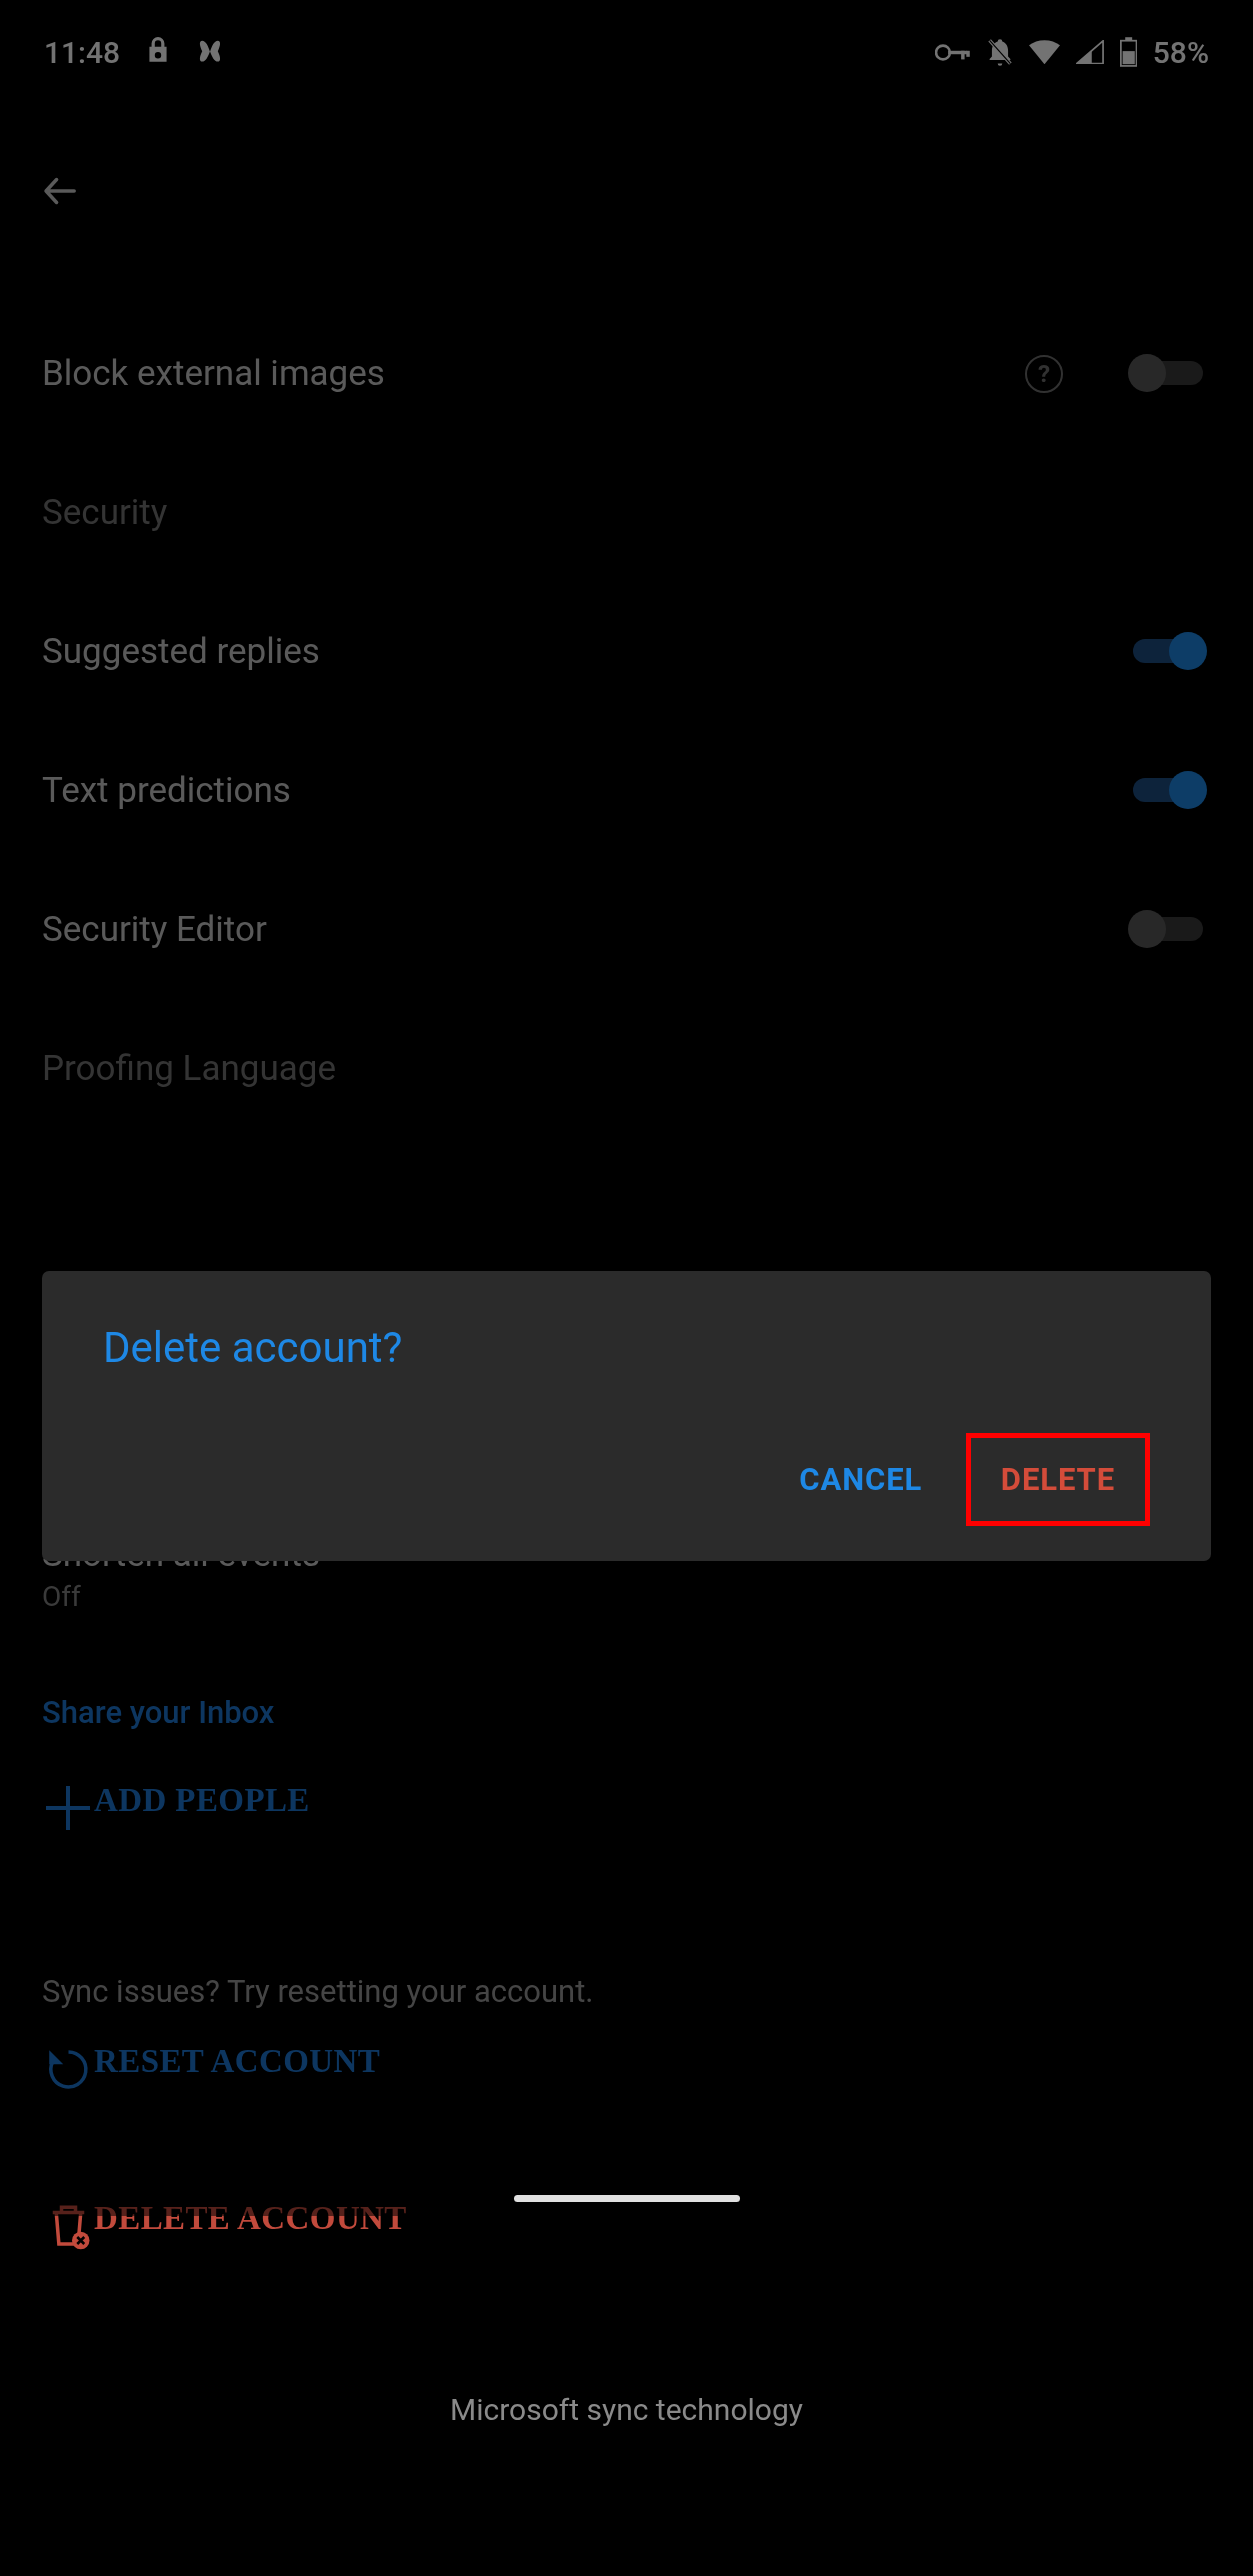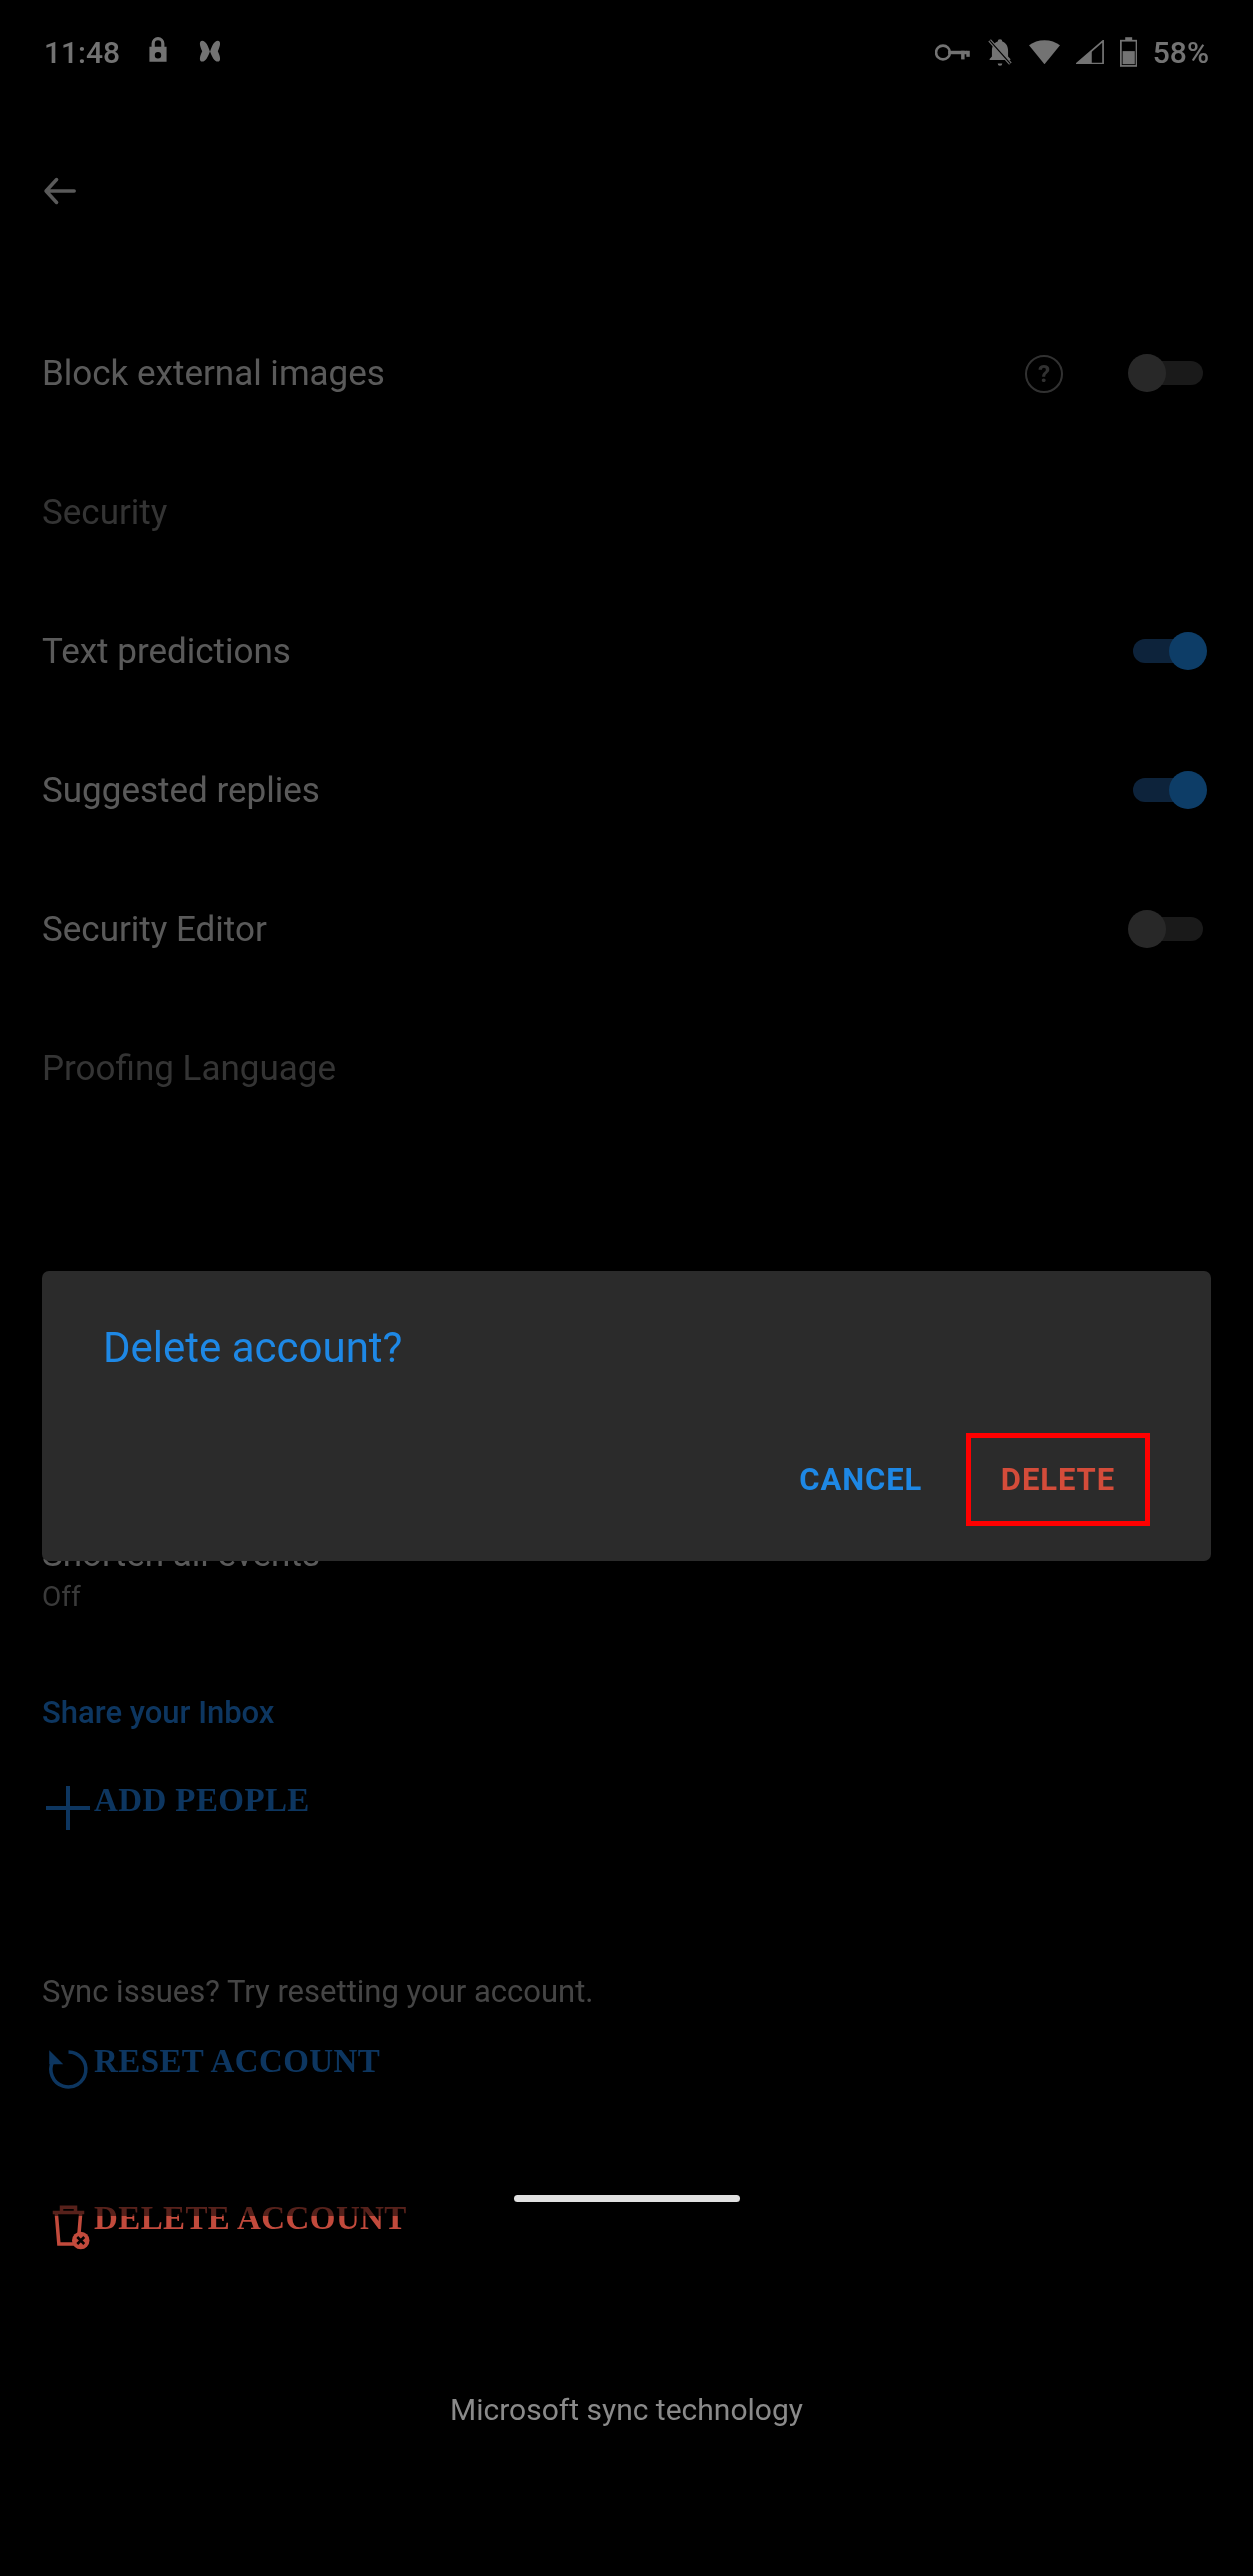--- a/index.html
+++ b/index.html
@@ -141,29 +141,29 @@
             <div class="thumb"></div>
           </div>
       </div>
     </div>
 
     <div class="section-header">
       <span>Security</span>
     </div>
 
     <div class="row">
-      <span class="row-title">Text predictions</span>
+      <span class="row-title">Suggested replies</span>
       <div class="toggle on">
           <div class="track"></div>
           <div class="thumb"></div>
         </div>
     </div>
 
     <div class="row">
-      <span class="row-title">Suggested replies</span>
+      <span class="row-title">Text predictions</span>
       <div class="toggle on">
           <div class="track"></div>
           <div class="thumb"></div>
         </div>
     </div>
 
     <div class="row">
       <span class="row-title">Security Editor</span>
       <div class="toggle">
           <div class="track"></div>

